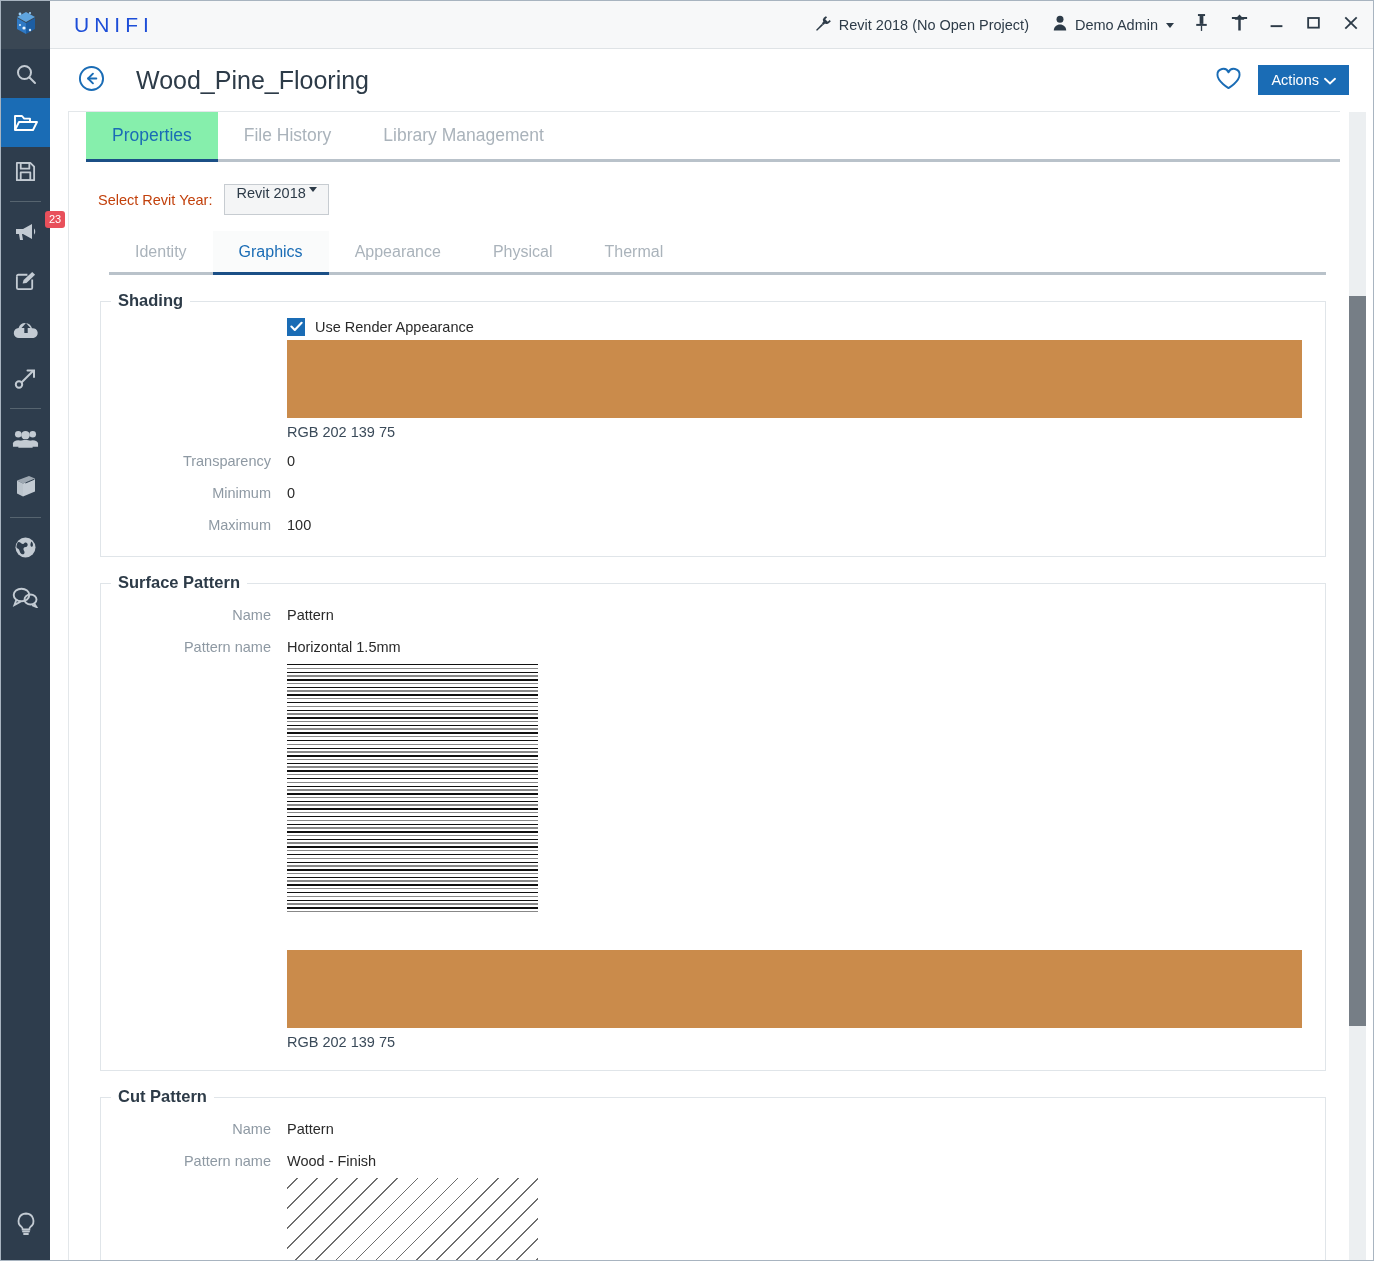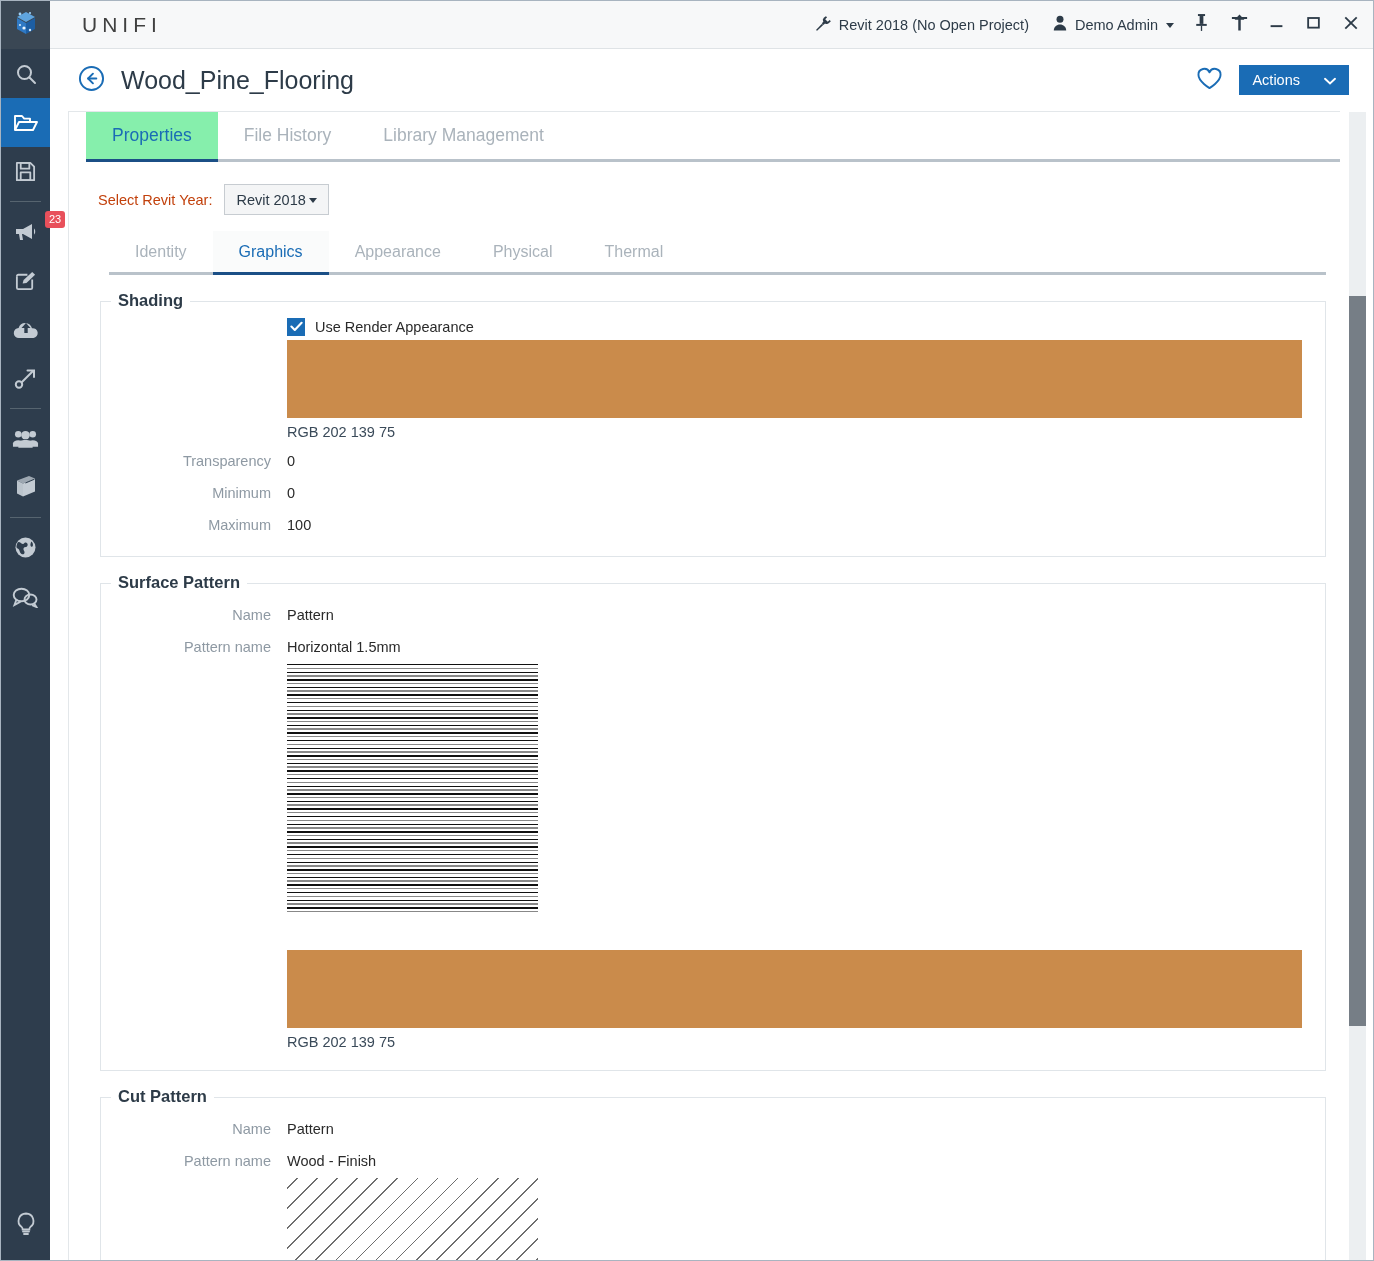--- a/index.html
+++ b/index.html
@@ -54,23 +54,23 @@
 
   
   #topbar {
     position: absolute; left: 49px; top: 0;
     width: 1323px; height: 48px;
     background: #f7f8f9;
     border-bottom: 1px solid #dfe3e6;
     display: flex; align-items: center;
   }
   #brand {
-    margin-left: 32px;
+    margin-left: 24px;
     font-size: 21px; letter-spacing: 5px;
-    color: #404040; font-weight: 400;
+    color: #1d4ed8; font-weight: 400;
   }
   #topbar-right {
     margin-left: auto; display: flex; align-items: center;
     height: 48px; padding-right: 4px;
   }
   .tb-revit {
     display: flex; align-items: center; gap: 7px;
     color: #2d3b48; font-size: 14.5px;
     padding: 0 12px;
   }
@@ -92,34 +92,34 @@
 
   
   #titlerow {
     position: absolute; left: 49px; top: 48px;
     width: 1323px; height: 62px;
     background: #ffffff;
     display: flex; align-items: center;
   }
   #back-btn { margin-left: 28px; color: #1a6cb5; display: flex; }
   #page-title {
-    margin-left: 16px;
+    margin-left: 31px;
     font-size: 25px; color: #2d3b48; font-weight: 400;
   }
   #title-actions {
     margin-left: auto; display: flex; align-items: center; gap: 16px;
     padding-right: 24px;
   }
   #fav-icon { color: #1a6cb5; display: flex; }
   #actions-btn {
     background: #1a6cb5; color: #ffffff;
     border: none;
     height: 30px; padding: 0 13px;
     font-size: 14.5px; font-family: "Liberation Sans", sans-serif;
-    display: flex; align-items: center; gap: 24px;
+    display: flex; align-items: center; gap: 5px;
     cursor: pointer;
   }
 
   
   #main {
     position: absolute; left: 67px; top: 110px;
     width: 1272px; height: 1151px;
     background: #ffffff;
     border-left: 1px solid #e3e7ea;
     border-top: 1px solid #e3e7ea;
@@ -154,21 +154,21 @@
     display: flex; align-items: center;
     margin: 22px 0 0 29px;
     gap: 12px;
   }
   #year-label { font-size: 14.5px; color: #c2410c; }
   #year-select {
     background: #f4f5f6;
     border: 1px solid #c7ccd1;
     height: 31px; padding: 0 11px;
     font-size: 14.5px; color: #2d3b48;
-    display: flex; align-items: center; gap: 3px;
+    display: flex; gap: 3px;
     font-family: "Liberation Sans", sans-serif;
     cursor: pointer;
   }
   .caret-dn {
     width: 0; height: 0;
     border-left: 4.5px solid transparent;
     border-right: 4.5px solid transparent;
     border-top: 5px solid #2d3b48;
     margin-top: 2px;
   }

